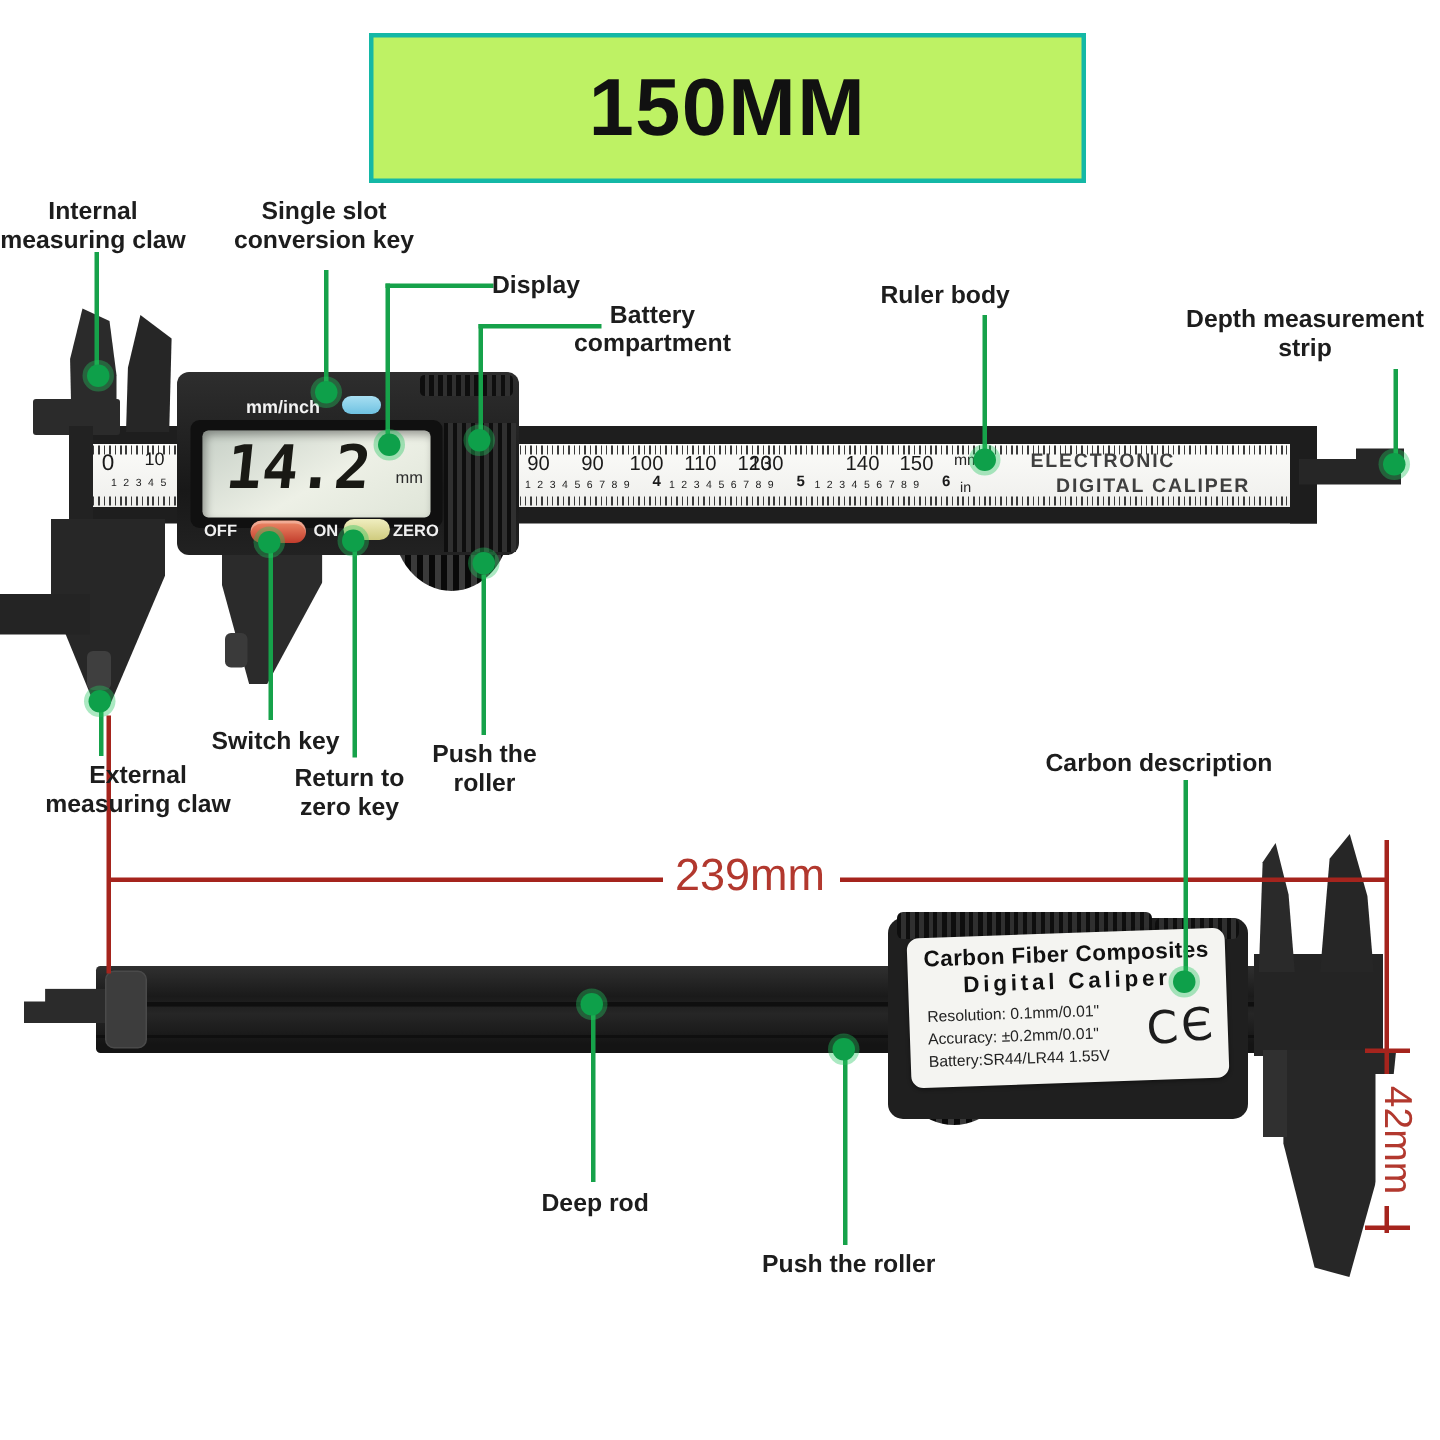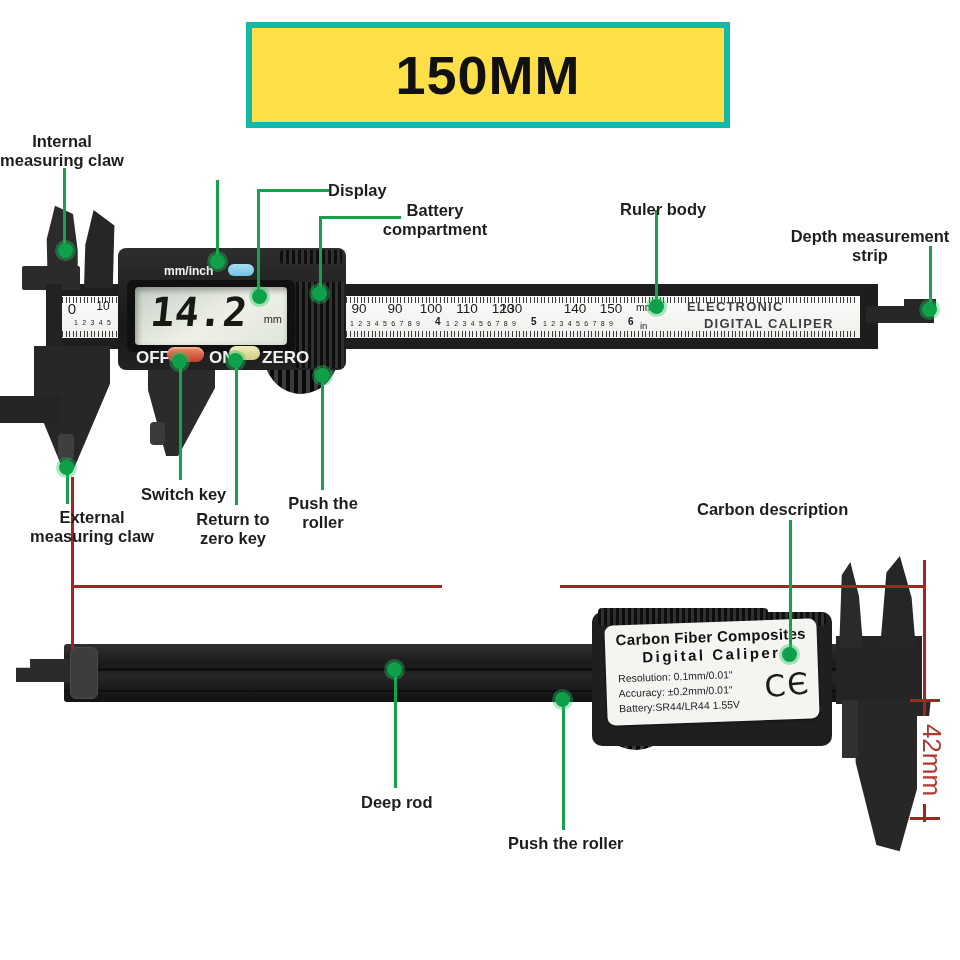--- a/index.html
+++ b/index.html
@@ -15,30 +15,30 @@
         box-shadow:0 0 0 3px rgba(34,197,94,.38);z-index:8;}
   
   .rline{position:absolute;background:#a5241d;z-index:6;}
   .rtext{position:absolute;color:#b2382e;z-index:6;text-align:center;}
   
   .dark{background:#262626;}
   .ribs{background:repeating-linear-gradient(90deg,#0e0e0e 0 3px,#303030 3px 6px);}
   .ruler-num{position:absolute;font-size:13.5px;color:#1a1a1a;width:34px;text-align:center;z-index:2;}
   .tiny{position:absolute;font-size:7px;letter-spacing:1.2px;color:#222;z-index:2;}
   .anchor{position:absolute;font-size:10px;font-weight:600;color:#1a1a1a;z-index:2;}
-  .btn-text{position:absolute;font-size:17px;font-weight:700;color:#f0f0f0;z-index:5;}
+  .btn-text{position:absolute;font-size:11px;font-weight:700;color:#f0f0f0;z-index:5;}
   .ticks{position:absolute;height:6px;z-index:1;
          background:repeating-linear-gradient(90deg,#3a3a3a 0 1px,transparent 1px 3.6px);}
 </style>
 </head>
 <body>
 
 <div id="canvas">
 
-  <div class="abs" style="left:246px;top:22px;width:472px;height:94px;border:6px solid #14b8a6;background:#fde047;
+  <div class="abs" style="left:246px;top:22px;width:472px;height:94px;border:3px solid #14b8a6;background:#bef264;
               display:flex;align-items:center;justify-content:center;z-index:3;">
     <span style="font-size:54px;font-weight:600;color:#111;letter-spacing:1px;">150MM</span>
   </div>
 
   <div class="abs" style="left:58px;top:284px;width:820px;height:12px;background:#1e1e1e;z-index:1;"></div>
   <div class="abs" style="left:58px;top:296px;width:820px;height:42px;background:linear-gradient(180deg,#fbfbf9,#efefec);z-index:1;"></div>
   <div class="abs" style="left:58px;top:338px;width:820px;height:11px;background:#1e1e1e;z-index:1;"></div>
   <div class="abs" style="left:860px;top:284px;width:18px;height:65px;background:#1d1d1d;z-index:1;"></div>
   <div class="ticks" style="left:62px;top:297px;width:796px;"></div>
   <div class="ticks" style="left:62px;top:331px;width:796px;"></div>
@@ -136,20 +136,21 @@
        clip-path:polygon(10% 100%,18% 15%,45% 0,72% 40%,85% 100%);"></div>
   <div class="abs" style="left:878px;top:556px;width:42px;height:92px;background:#262626;z-index:2;
        clip-path:polygon(5% 100%,20% 18%,52% 0,80% 45%,90% 100%);"></div>
   <div class="abs" style="left:854px;top:700px;width:80px;height:156px;background:#272727;z-index:2;
        clip-path:polygon(2% 0,96% 0,88% 40%,57% 97%,28% 93%,2% 40%);"></div>
   <div class="abs" style="left:842px;top:700px;width:16px;height:58px;background:#303030;z-index:2;"></div>
 
   <div class="rline" style="left:71px;top:477px;width:3px;height:172px;"></div>
   <div class="rline" style="left:72px;top:585px;width:370px;height:3px;"></div>
   <div class="rline" style="left:560px;top:585px;width:366px;height:3px;"></div>
+  <div class="rtext" style="left:438px;top:567px;width:124px;font-size:30px;">239mm</div>
   <div class="rline" style="left:923px;top:560px;width:3px;height:262px;"></div>
   <div class="rline" style="left:910px;top:699px;width:30px;height:3px;"></div>
   <div class="rline" style="left:910px;top:817px;width:30px;height:3px;"></div>
   <div class="rtext" style="left:888px;top:745px;width:88px;height:30px;line-height:30px;font-size:26px;background:#fff;transform:rotate(90deg);">42mm</div>
 
   <div class="gline" style="left:63px;top:168px;width:3px;height:80px;"></div>
   <div class="gline" style="left:216px;top:180px;width:3px;height:80px;"></div>
   <div class="gline" style="left:257px;top:189px;width:72px;height:3px;"></div>
   <div class="gline" style="left:257px;top:189px;width:3px;height:106px;"></div>
   <div class="gline" style="left:319px;top:216px;width:82px;height:3px;"></div>
@@ -175,27 +176,31 @@
   <div class="gdot" style="left:315px;top:368px;"></div>
   <div class="gdot" style="left:59px;top:460px;"></div>
   <div class="gdot" style="left:782px;top:647px;"></div>
   <div class="gdot" style="left:387px;top:662px;"></div>
   <div class="gdot" style="left:555px;top:692px;"></div>
 
   <div class="lbl" style="left:-6px;top:132px;width:136px;">
     <div>Internal</div>
     <div>measuring claw</div>
   </div>
+  <div class="lbl" style="left:148px;top:132px;width:136px;">
+    <div>Single slot</div>
+    <div>conversion key</div>
+  </div>
   <div class="lbl" style="left:328px;top:181px;">Display</div>
   <div class="lbl" style="left:375px;top:201px;width:120px;">
     <div>Battery</div>
     <div>compartment</div>
   </div>
-  <div class="lbl" style="left:620px;top:188px;margin-top:12px;">Ruler body</div>
-  <div class="lbl" style="left:780px;top:204px;width:180px;margin-top:23px;">
+  <div class="lbl" style="left:587px;top:188px;">Ruler body</div>
+  <div class="lbl" style="left:780px;top:204px;width:180px;">
     <div>Depth measurement</div>
     <div>strip</div>
   </div>
   <div class="lbl" style="left:141px;top:485px;">Switch key</div>
   <div class="lbl" style="left:26px;top:508px;width:132px;">
     <div>External</div>
     <div>measuring claw</div>
   </div>
   <div class="lbl" style="left:272px;top:494px;width:102px;">
     <div>Push the</div>

